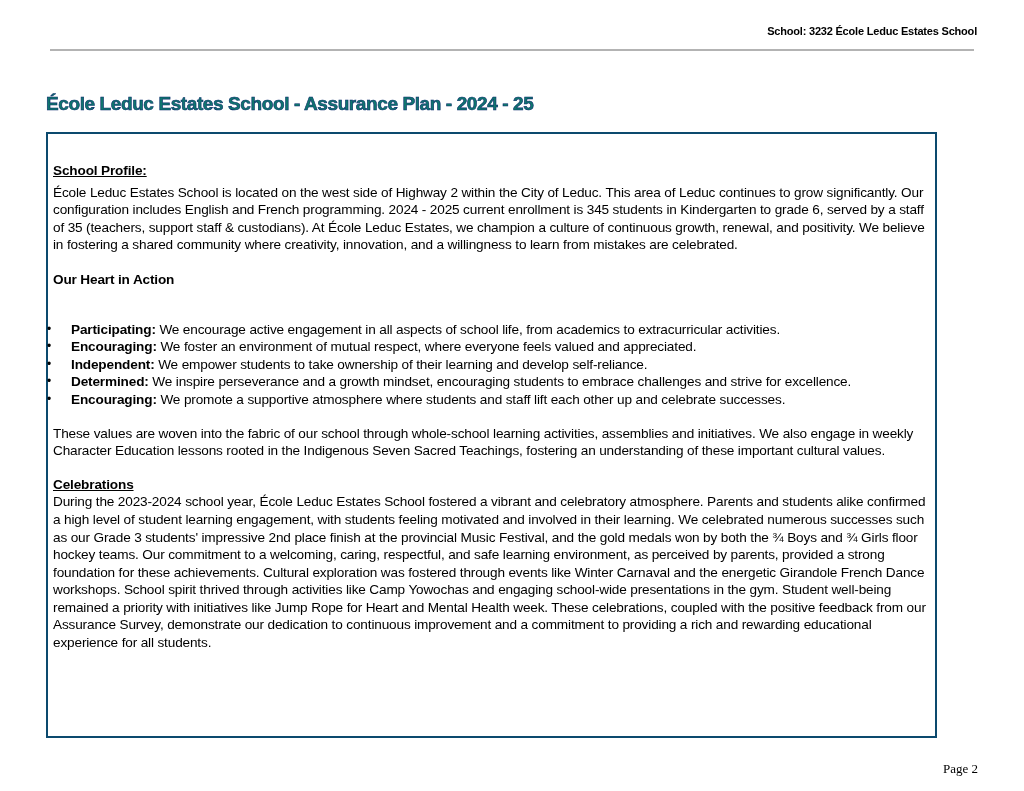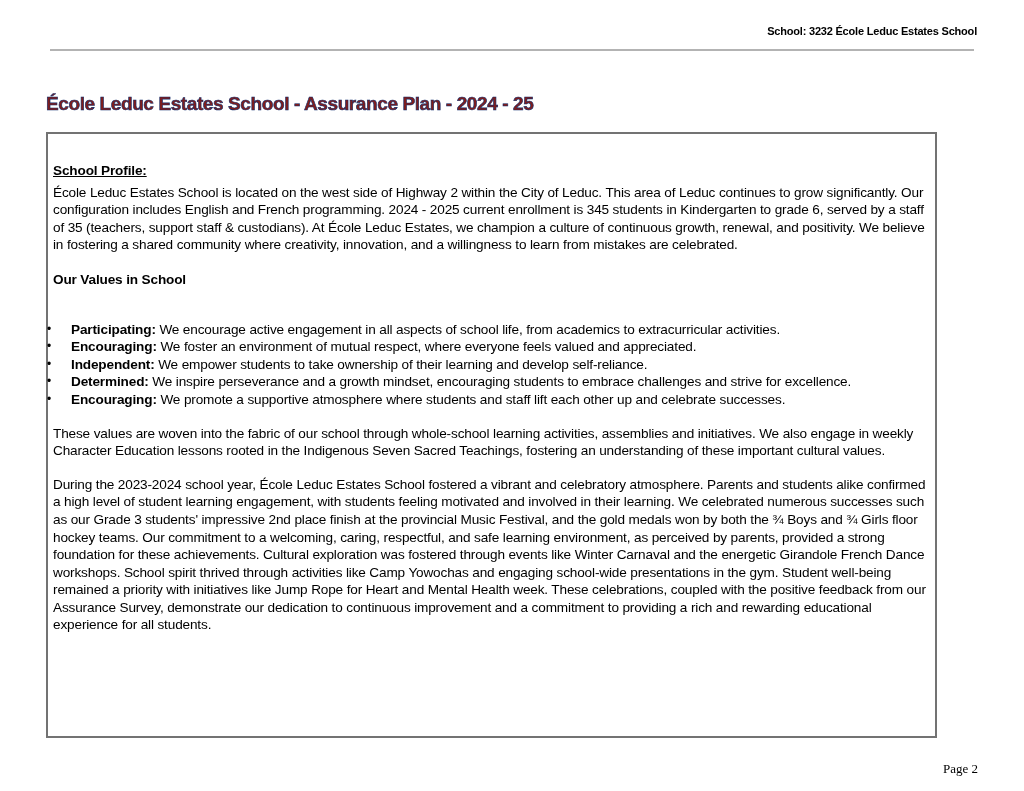--- a/index.html
+++ b/index.html
@@ -31,32 +31,32 @@
       width: 924px;
       height: 2px;
       background: #b3b3b3;
     }
     .page-title {
       position: absolute;
       top: 93px;
       left: 46px;
       font-size: 19px;
       font-weight: 900;
-      color: #7f1d1d;
+      color: #0f766e;
       letter-spacing: -0.4px;
       white-space: nowrap;
       -webkit-text-stroke: 0.6px #0b2a6b;
     }
     .content-box {
       position: absolute;
       top: 132px;
       left: 46px;
       width: 887px;
       height: 602px;
-      border: 2px solid #737373;
+      border: 2px solid #0c4a6e;
       box-sizing: content-box;
     }
     .content-inner {
       position: absolute;
       top: 28px;
       left: 5px;
       width: 880px;
       font-size: 13.6px;
       line-height: 17.6px;
       letter-spacing: -0.15px;
@@ -117,21 +117,21 @@
 
     <section>
       <p class="section-heading-ul">School Profile:</p>
       <div class="gap-s"></div>
       <p>École Leduc Estates School is located on the west side of Highway 2 within the City of Leduc. This area of Leduc continues to grow significantly.  Our configuration includes English and French programming.  2024 - 2025 current enrollment is 345 students in Kindergarten to grade 6, served by a staff of 35 (teachers, support staff &amp; custodians). At École Leduc Estates, we champion a culture of continuous growth, renewal, and positivity. We believe in fostering a shared community where creativity, innovation, and a willingness to learn from mistakes are celebrated.</p>
     </section>
 
     <div class="gap-m"></div>
 
     <section>
-      <p class="section-heading">Our Values in School</p>
+      <p class="section-heading">Our Heart in Action</p>
       <div class="gap-l"></div>
       <div class="gap-l"></div>
       <ul class="values">
         <li>
           <span class="bullet">•</span>
           <span class="term">Participating:</span><span> We encourage active engagement in all aspects of school life, from academics to extracurricular activities.</span>
         </li>
         <li>
           <span class="bullet">•</span>
           <span class="term">Encouraging:</span><span> We foster an environment of mutual respect, where everyone feels valued and appreciated.</span>
@@ -149,19 +149,20 @@
           <span class="term">Encouraging:</span><span> We promote a supportive atmosphere where students and staff lift each other up and celebrate successes.</span>
         </li>
       </ul>
       <div class="gap-l"></div>
       <p>These values are woven into the fabric of our school through whole-school learning activities, assemblies and initiatives. We also engage in weekly Character Education lessons rooted in the Indigenous Seven Sacred Teachings, fostering an understanding of these important cultural values.</p>
     </section>
 
     <div class="gap-l"></div>
 
     <section>
+      <p class="section-heading-ul">Celebrations</p>
       <p>During the 2023-2024 school year, École Leduc Estates School fostered a vibrant and celebratory atmosphere.  Parents and students alike confirmed a high level of student learning engagement, with students feeling motivated and involved in their learning.  We celebrated numerous successes such as our Grade 3 students' impressive 2nd place finish at the provincial Music Festival, and the gold medals won by both the ¾ Boys and ¾ Girls floor hockey teams.  Our commitment to a welcoming, caring, respectful, and safe learning environment, as perceived by parents, provided a strong foundation for these achievements.  Cultural exploration was fostered through events like Winter Carnaval and the energetic Girandole French Dance workshops. School spirit thrived through activities like Camp Yowochas and engaging school-wide presentations in the gym.  Student well-being remained a priority with initiatives like Jump Rope for Heart and Mental Health week. These celebrations, coupled with the positive feedback from our Assurance Survey, demonstrate our dedication to continuous improvement and a commitment to providing a rich and rewarding educational experience for all students.</p>
     </section>
 
   </div>
 </div>
 
 <div class="page-number">Page 2</div>
 
 </body></html>

